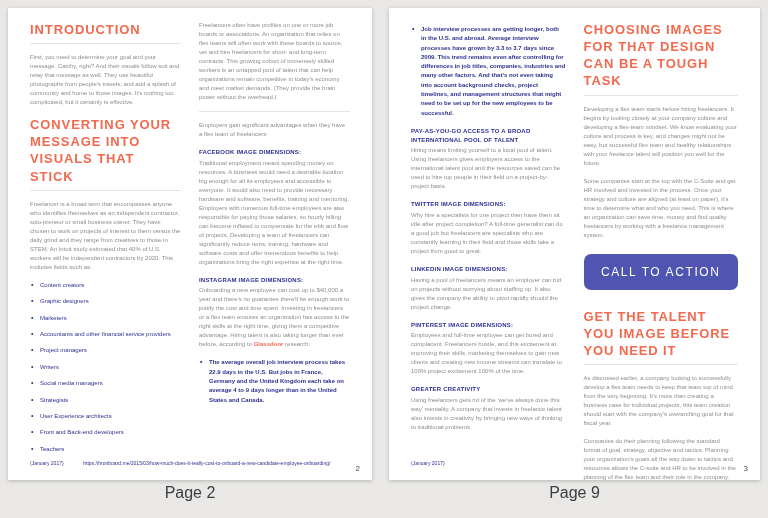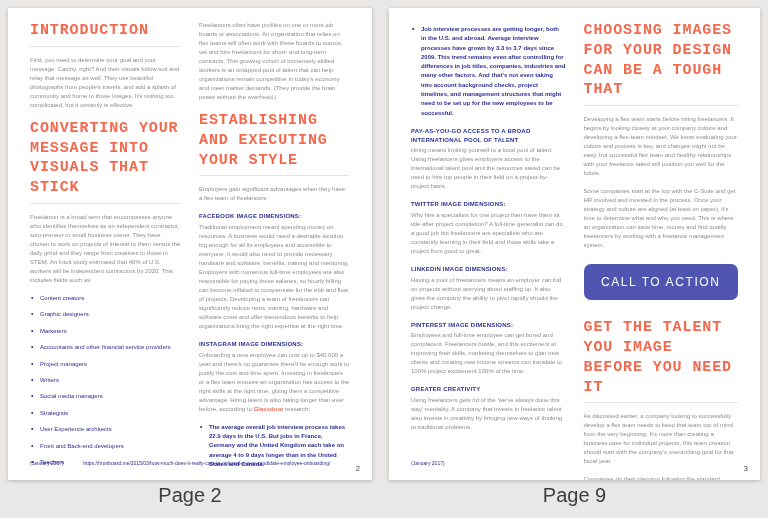--- a/index.html
+++ b/index.html
@@ -4,22 +4,22 @@
 <style>
   html,body{margin:0;padding:0;background:#e9e8e7;}
   .canvas{position:relative;width:768px;height:518px;background:#e9e8e7;overflow:hidden;
           font-family:"Liberation Sans", sans-serif;}
   .page{position:absolute;top:8px;height:472px;background:#ffffff;
         box-shadow:0 1px 4px rgba(0,0,0,0.22);overflow:hidden;}
   .page-2{left:8px;width:364px;}
   .page-3{left:389px;width:371px;}
   .cols{display:flex;gap:18px;padding:13px 22px 0 22px;}
   .col{flex:1;min-width:0;}
-  .h-orange{color:#f2694e;font-size:15px;font-weight:bold;letter-spacing:0.9px;
-            line-height:1.32;margin:0 0 5px 0;font-family:Liberation Mono, monospace;}
+  .h-orange{color:#f2694e;font-size:13px;font-weight:bold;letter-spacing:0.9px;
+            line-height:1.32;margin:0 0 5px 0;}
   .h-orange.mt{margin-top:4px;}
   .rule{border:0;border-top:1px solid #e4e4e4;margin:0 0 9px 0;}
   .body-p{color:#8d8d8d;font-size:6px;line-height:1.5;margin:0 0 9px 0;}
   .subhead{color:#2e3192;font-size:6px;font-weight:bold;letter-spacing:0.2px;
            line-height:1.45;margin:9px 0 2px 0;}
   .bullets{list-style:none;margin:4px 0 0 0;padding:0;}
   .bullets li{position:relative;color:#2e3192;font-size:6px;line-height:1.4;
               padding-left:10px;margin:0 0 8px 0;}
   .bullets li::before{content:"\2022";position:absolute;left:1px;top:-1px;font-size:7px;}
   .bullets.bold li{font-weight:bold;line-height:1.55;margin-bottom:6px;}
@@ -28,21 +28,21 @@
        background:#5055b2;border:0;border-radius:7px;color:#ffffff;
        font-family:"Liberation Sans", sans-serif;font-size:12px;letter-spacing:1.6px;
        text-align:center;cursor:pointer;}
   .footer{position:absolute;left:22px;right:22px;bottom:14px;display:flex;
           align-items:baseline;color:#2e3192;font-size:5px;}
   .footer .f-date{white-space:nowrap;}
   .footer .f-url{flex:1;text-align:center;color:#2e3192;text-decoration:none;
                  white-space:nowrap;overflow:hidden;}
   .page-num{position:absolute;right:12px;bottom:7px;color:#4a4a4a;font-size:8px;}
   .caption{position:absolute;top:484px;width:364px;text-align:center;color:#3d3d3d;
-           font-size:20px;}
+           font-size:16px;}
   .caption.c2{left:8px;}
   .caption.c3{left:389px;width:371px;}
 </style>
 </head>
 <body>
 
 <div class="canvas">
 
   <section class="page page-2">
     <div class="cols">
@@ -64,21 +64,20 @@
           <li>Social media managers</li>
           <li>Strategists</li>
           <li>User Experience architects</li>
           <li>Front and Back-end developers</li>
           <li>Teachers</li>
         </ul>
       </div>
 
       <div class="col">
         <p class="body-p">Freelancers often have profiles on one or more job boards or associations. An organization that relies on flex teams will often work with these boards to source, vet and hire freelancers for short- and long-term contracts. This growing cohort of immensely skilled workers is an untapped pool of talent that can help organizations remain competitive in today's economy and meet market demands. (They provide the brain power without the overhead.)</p>
-        <h2 class="h-orange mt">ESTABLISHING AND EXECUTING YOUR STYLE</h2>
         <hr class="rule">
         <p class="body-p">Employers gain significant advantages when they have a flex team of freelancers:</p>
         <h3 class="subhead">FACEBOOK IMAGE DIMENSIONS:</h3>
         <p class="body-p">Traditional employment meant spending money on resources. A business would need a desirable location big enough for all its employees and accessible to everyone. It would also need to provide necessary hardware and software, benefits, training and mentoring. Employers with numerous full-time employees are also responsible for paying those salaries, so hourly billing can become inflated to compensate for the ebb and flow of projects. Developing a team of freelancers can significantly reduce rents, training, hardware and software costs and offer tremendous benefits to help organizations bring the right expertise at the right time.</p>
         <h3 class="subhead">INSTAGRAM IMAGE DIMENSIONS:</h3>
         <p class="body-p"><span>Onboarding a new employee can cost up to $40,000 a year and there's no guarantee there'll be enough work to justify the cost and time spent. Investing in freelancers or a flex team ensures an organization has access to the right skills at the right time, giving them a competitive advantage. Hiring talent is also taking longer than ever before, according to </span><span class="inline-link">Glassdoor</span><span> research:</span></p>
         <ul class="bullets bold">
           <li>The average overall job interview process takes 22.9 days in the U.S. But jobs in France, Germany and the United Kingdom each take on average 4 to 9 days longer than in the United States and Canada.</li>
         </ul>
       </div>
@@ -104,21 +103,21 @@
         <p class="body-p">Why hire a specialists for one project then have them sit idle after project completion? A full-time generalist can do a good job but freelancers are specialists who are constantly learning in their field and those skills take a project from good to great.</p>
         <h3 class="subhead">LINKEDIN IMAGE DIMENSIONS:</h3>
         <p class="body-p">Having a pool of freelancers means an employer can bid on projects without worrying about staffing up. It also gives the company the ability to pivot rapidly should the project change.</p>
         <h3 class="subhead">PINTEREST IMAGE DIMENSIONS:</h3>
         <p class="body-p">Employees and full-time employee can get bored and complacent. Freelancers hustle, and this excitement at improving their skills, marketing themselves to gain new clients and creating new income streams can translate to 100% project excitement 100% of the time.</p>
         <h3 class="subhead">GREATER CREATIVITY</h3>
         <p class="body-p">Using freelancers gets rid of the 'we've always done this way' mentality. A company that invests in freelance talent also invests in creativity by bringing new ways of thinking to traditional problems.</p>
       </div>
 
       <div class="col">
-        <h2 class="h-orange">CHOOSING IMAGES FOR YOUR DESIGN CAN BE A TOUGH THAT</h2>
+        <h2 class="h-orange">CHOOSING IMAGES FOR THAT DESIGN CAN BE A TOUGH TASK</h2>
         <hr class="rule">
         <p class="body-p">Developing a flex team starts before hiring freelancers. It begins by looking closely at your company culture and developing a flex-team mindset. We know evaluating your culture and process is key, and changes might not be easy, but successful flex team and healthy relationships with your freelance talent will position you well for the future.</p>
         <p class="body-p">Some companies start at the top with the C-Suite and get HR involved and invested in the process. Once your strategy and culture are aligned (at least on paper), it's time to determine what and who you need. This is where an organization can save time, money and find quality freelancers by working with a freelance management system.</p>
         <button class="cta">CALL TO ACTION</button>
         <h2 class="h-orange">GET THE TALENT YOU IMAGE BEFORE YOU NEED IT</h2>
         <hr class="rule">
         <p class="body-p">As discussed earlier, a company looking to successfully develop a flex team needs to keep that team top of mind from the very beginning. It's more than creating a business case for individual projects, this team creation should start with the company's overarching goal for that fiscal year.</p>
         <p class="body-p">Companies do their planning following the standard format of goal, strategy, objective and tactics. Planning your organization's goals all the way down to tactics and resources allows the C-suite and HR to be involved in the planning of the flex team and their role in the company. Applying this mindset means that an organization can determine their flex team requirements.</p>
       </div>
 

